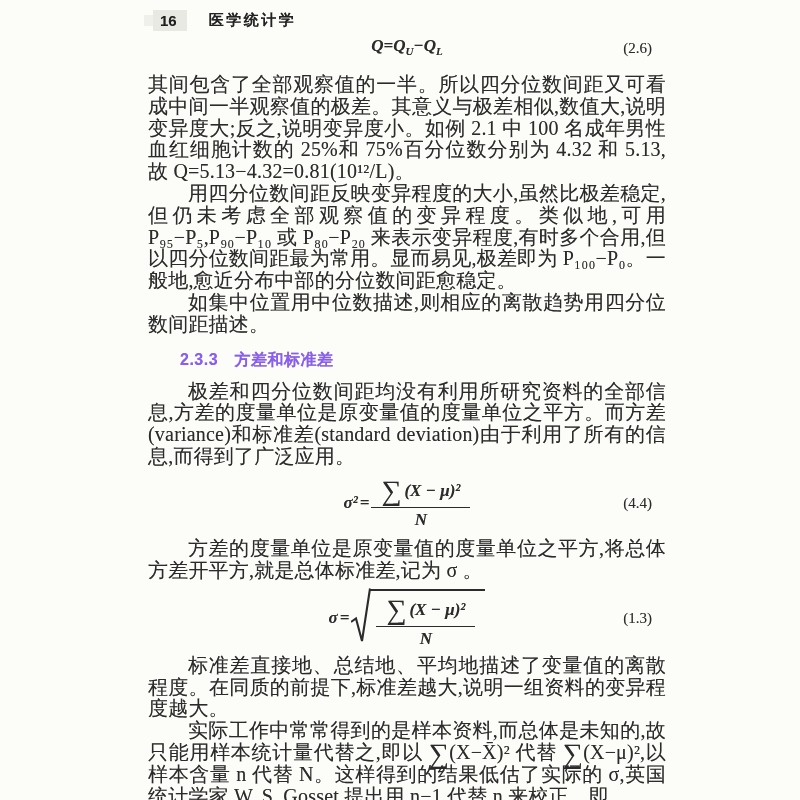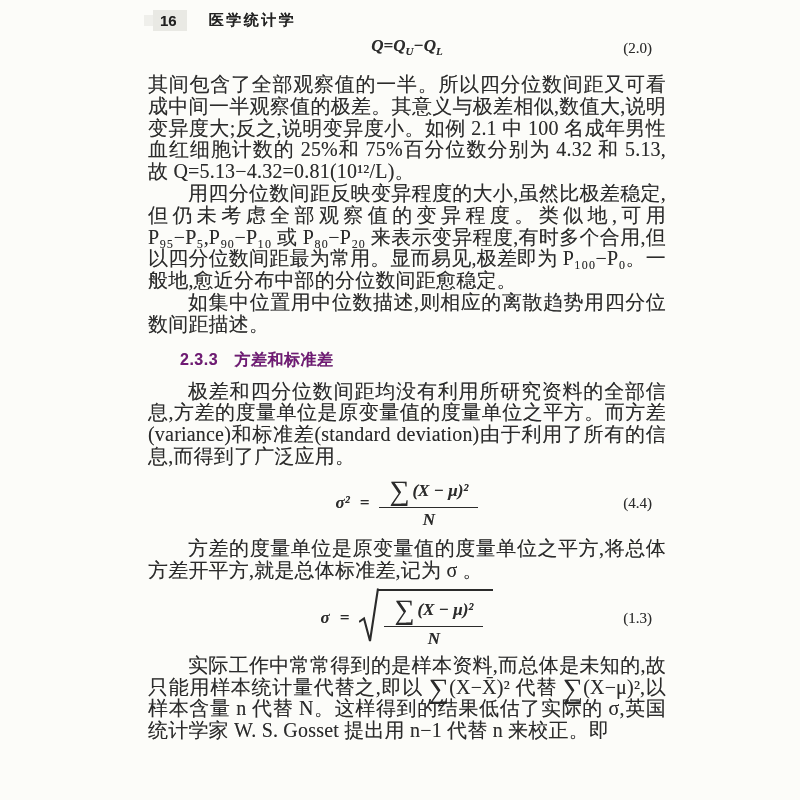--- a/index.html
+++ b/index.html
@@ -27,31 +27,31 @@
   .content{position:absolute;left:148px;top:36px;width:518px;}
   .para{
     font-size:20px;line-height:21.8px;letter-spacing:.2px;
     text-align:justify;margin:0;
   }
   .indent{text-indent:2em;}
   .inline-sum{font-size:1.42em;line-height:0;vertical-align:-0.13em;}
   .section-heading{
     font-family:"Liberation Sans","DejaVu Sans",sans-serif;
     font-weight:bold;font-size:16px;letter-spacing:.5px;
-    margin:14px 0 10px;text-indent:2em;color:#701a75;
+    margin:14px 0 10px;text-indent:2em;color:#8b5cf6;
   }
   
   .equation-row{position:relative;display:flex;justify-content:center;}
   .eq26-row{height:24px;margin:0 0 14px;}
   .eq27-row{margin:8px 0 8px;}
   .eq28-row{margin:6px 0 6px;}
   .eq-number{position:absolute;right:14px;top:50%;transform:translateY(-50%);font-size:15px;color:#2b2b2b;}
   .math{font-style:italic;font-weight:600;font-size:17px;}
   .math sub{font-size:11px;font-style:italic;vertical-align:-4px;letter-spacing:0;}
-  .eq-block{display:inline-flex;align-items:center;gap:10px;}
+  .eq-block{display:inline-flex;align-items:center;gap:2px;}
   .frac{display:inline-flex;flex-direction:column;align-items:center;}
   .frac-num{display:inline-flex;align-items:center;justify-content:center;border-bottom:1.6px solid #2b2b2b;height:28px;padding:1px 10px 2px;}
   .frac-den{padding-top:2px;}
   .big-sum{font-style:normal;font-weight:500;font-size:28px;line-height:0;margin-right:3px;}
   .sqrt{display:inline-flex;align-items:flex-start;}
   .rad-svg{display:block;}
   .rad-body{border-top:2px solid #2b2b2b;padding:4px 10px 0 6px;margin-left:-1px;margin-top:1.5px;}
 </style>
 </head>
 <body>
@@ -61,21 +61,21 @@
   <div class="header">
     <span class="page-num-mark"></span>
     <span class="page-number">16</span>
     <span class="book-title">医学统计学</span>
   </div>
 
   <div class="content">
 
     <div class="equation-row eq26-row">
       <span class="math"><span>Q=Q</span><sub>U</sub><span>−Q</span><sub>L</sub></span>
-      <span class="eq-number">(2.0)</span>
+      <span class="eq-number">(2.6)</span>
     </div>
 
     <p class="para">其间包含了全部观察值的一半。所以四分位数间距又可看成中间一半观察值的极差。其意义与极差相似,数值大,说明变异度大;反之,说明变异度小。如例 2.1 中 100 名成年男性血红细胞计数的 25%和 75%百分位数分别为 4.32 和 5.13,故 Q=5.13−4.32=0.81(10¹²/L)。</p>
     <p class="para indent">用四分位数间距反映变异程度的大小,虽然比极差稳定,但仍未考虑全部观察值的变异程度。类似地,可用 P₉₅−P₅,P₉₀−P₁₀ 或 P₈₀−P₂₀ 来表示变异程度,有时多个合用,但以四分位数间距最为常用。显而易见,极差即为 P₁₀₀−P₀。一般地,愈近分布中部的分位数间距愈稳定。</p>
     <p class="para indent">如集中位置用中位数描述,则相应的离散趋势用四分位数间距描述。</p>
 
     <h3 class="section-heading">2.3.3　方差和标准差</h3>
 
     <p class="para indent">极差和四分位数间距均没有利用所研究资料的全部信息,方差的度量单位是原变量值的度量单位之平方。而方差(variance)和标准差(standard deviation)由于利用了所有的信息,而得到了广泛应用。</p>
 
@@ -111,16 +111,17 @@
                   <span class="math">(X − μ)²</span>
                 </span>
               <span class="frac-den math">N</span>
             </span>
           </span>
         </span>
       </span>
       <span class="eq-number">(1.3)</span>
     </div>
 
+    <p class="para indent">标准差直接地、总结地、平均地描述了变量值的离散程度。在同质的前提下,标准差越大,说明一组资料的变异程度越大。</p>
     <p class="para indent">实际工作中常常得到的是样本资料,而总体是未知的,故只能用样本统计量代替之,即以 <span class="inline-sum">∑</span>(X−X̄)² 代替 <span class="inline-sum">∑</span>(X−μ)²,以样本含量 n 代替 N。这样得到的结果低估了实际的 σ,英国统计学家 W. S. Gosset 提出用 n−1 代替 n 来校正。即</p>
 
   </div>
 </div>
 
 </body></html>

